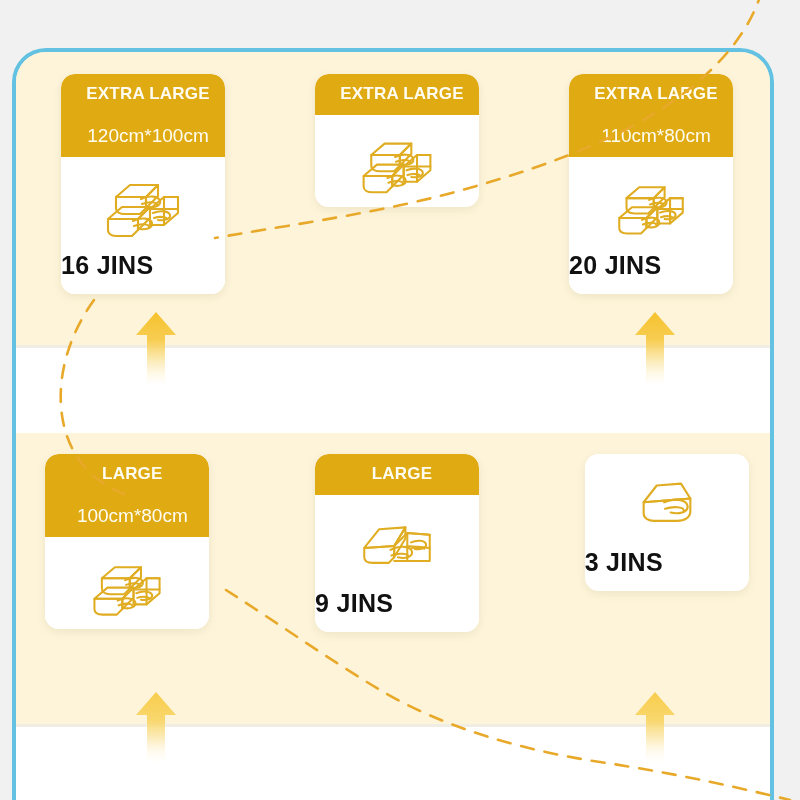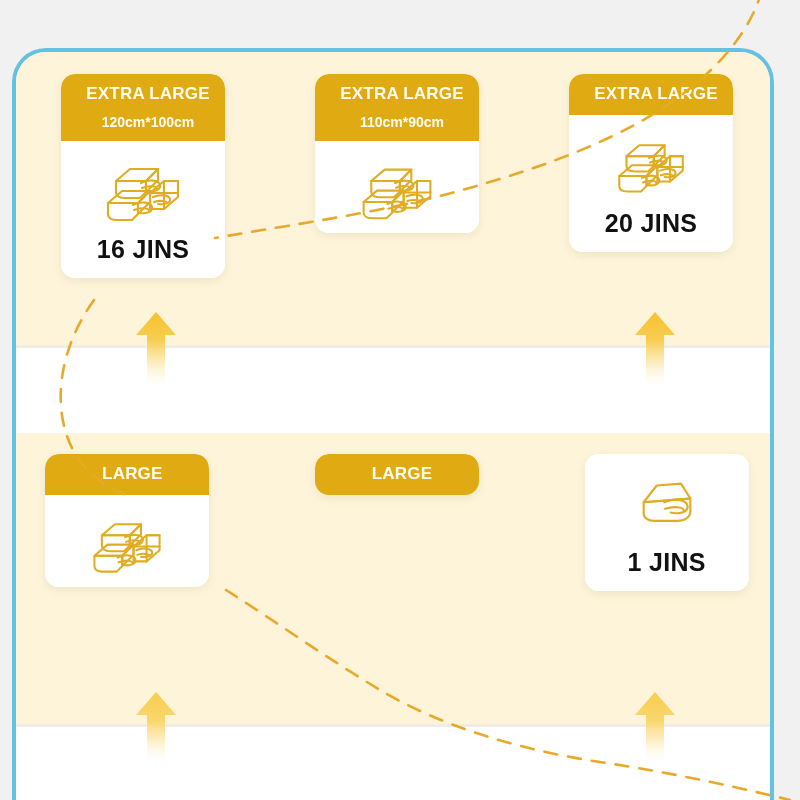--- a/index.html
+++ b/index.html
@@ -98,33 +98,32 @@
     color: #fffdf2;
   }
   .card-title {
     font-size: 17px;
     font-weight: bold;
     letter-spacing: .2px;
     line-height: 1.15;
     white-space: nowrap;
   }
   .card-dims {
-    font-size: 14px;
-    font-weight: bold;
-    margin-top: 11px;
+    font-size: 19px;
+    font-weight: normal;
+    margin-top: 22px;
     line-height: 1.1;
     white-space: nowrap;
   }
 
   .card-body {
     background: #fff;
     padding: 12px 0 0 0;
     display: flex;
     flex-direction: column;
-    align-items: center;
   }
   .card-icon {
     height: 80px;
     display: flex;
     align-items: center;
     justify-content: center;
   }
   .card-weight {
     font-size: 25px;
     font-weight: bold;
@@ -248,21 +247,20 @@
               <path d="M54 45 C60 43 67 44 67 46"></path>
             </svg>
           </div>
           <div class="card-weight">16 JINS</div>
         </div>
       </div>
 
       <div class="card">
         <div class="card-header">
           <div class="card-title">EXTRA LARGE</div>
-          <div class="card-dims">110cm*90cm</div>
         </div>
         <div class="card-body">
           <div class="card-icon">
             <svg width="82" height="69" viewBox="0 0 86 72" fill="none" stroke="#e0ad22" stroke-width="2.2" stroke-linejoin="round" stroke-linecap="round">
               <path d="M16 24 L30 12 L58 12 L46 24 Z"></path>
               <path d="M16 24 L16 35 C16 39 20 41 25 41 L40 41 L46 35 L46 24 Z"></path>
               <path d="M46 24 L58 12 L58 23 L46 35 Z"></path>
               <path d="M41 26 C49 22 59 23 60 28 C61 33 54 35 48 34"></path>
               <path d="M42 31 C49 28 57 29 57 32"></path>
               <path d="M8 46 L22 34 L50 34 L38 46 Z"></path>
@@ -278,20 +276,21 @@
               <path d="M53 40 C60 37 69 38 70 42 C71 46 64 48 58 47"></path>
               <path d="M54 45 C60 43 67 44 67 46"></path>
             </svg>
           </div>
         </div>
       </div>
 
       <div class="card">
         <div class="card-header">
           <div class="card-title">EXTRA LARGE</div>
+          <div class="card-dims">110cm*80cm</div>
         </div>
         <div class="card-body">
           <div class="card-icon">
             <svg width="78" height="66" viewBox="0 0 86 72" fill="none" stroke="#e0ad22" stroke-width="2.3" stroke-linejoin="round" stroke-linecap="round">
               <path d="M16 24 L30 12 L58 12 L46 24 Z"></path>
               <path d="M16 24 L16 35 C16 39 20 41 25 41 L40 41 L46 35 L46 24 Z"></path>
               <path d="M46 24 L58 12 L58 23 L46 35 Z"></path>
               <path d="M41 26 C49 22 59 23 60 28 C61 33 54 35 48 34"></path>
               <path d="M42 31 C49 28 57 29 57 32"></path>
               <path d="M8 46 L22 34 L50 34 L38 46 Z"></path>
@@ -312,20 +311,21 @@
         </div>
       </div>
 
     </div>
 
     <div class="row" id="row-2">
 
       <div class="card">
         <div class="card-header">
           <div class="card-title">LARGE</div>
+          <div class="card-dims">100cm*80cm</div>
         </div>
         <div class="card-body">
           <div class="card-icon">
             <svg width="80" height="67" viewBox="0 0 86 72" fill="none" stroke="#e0ad22" stroke-width="2.2" stroke-linejoin="round" stroke-linecap="round">
               <path d="M16 24 L30 12 L58 12 L46 24 Z"></path>
               <path d="M16 24 L16 35 C16 39 20 41 25 41 L40 41 L46 35 L46 24 Z"></path>
               <path d="M46 24 L58 12 L58 23 L46 35 Z"></path>
               <path d="M41 26 C49 22 59 23 60 28 C61 33 54 35 48 34"></path>
               <path d="M42 31 C49 28 57 29 57 32"></path>
               <path d="M8 46 L22 34 L50 34 L38 46 Z"></path>
@@ -342,33 +342,51 @@
               <path d="M54 45 C60 43 67 44 67 46"></path>
             </svg>
           </div>
         </div>
       </div>
 
       <div class="card">
         <div class="card-header">
           <div class="card-title">LARGE</div>
         </div>
+        <div class="card-body">
+          <div class="card-icon">
+            <svg width="82" height="58" viewBox="0 0 86 62" fill="none" stroke="#e0ad22" stroke-width="2.2" stroke-linejoin="round" stroke-linecap="round">
+              <path d="M8 32 L24 12 L52 10 L40 30 Z"></path>
+              <path d="M8 32 L8 42 C8 46 12 48 17 48 L34 48 L40 42 L40 30 Z"></path>
+              <path d="M40 30 L52 10 L52 22 L40 42 Z"></path>
+              <path d="M40 30 L54 16 L78 18"></path>
+              <path d="M54 16 L54 30 L78 32 L78 18 Z"></path>
+              <path d="M54 30 L54 46 L40 46"></path>
+              <path d="M54 46 L78 46 L78 32"></path>
+              <path d="M36 34 C46 29 58 30 59 36 C60 42 51 44 44 42"></path>
+              <path d="M37 40 C45 37 55 38 55 41"></path>
+              <path d="M58 26 C65 23 73 24 74 28 C75 32 68 34 62 33"></path>
+              <path d="M59 32 C65 30 72 31 72 33"></path>
+            </svg>
+          </div>
+          <div class="card-weight">9 JINS</div>
+        </div>
       </div>
 
       <div class="card">
         <div class="card-body">
           <div class="card-icon">
             <svg width="62" height="56" viewBox="0 0 66 60" fill="none" stroke="#e0ad22" stroke-width="2.3" stroke-linejoin="round" stroke-linecap="round">
               <path d="M8 26 L22 8 L48 6 L58 22 Z"></path>
               <path d="M8 26 L8 38 C8 43 13 46 19 46 L44 46 C52 46 58 42 58 36 L58 22 Z"></path>
               <path d="M30 26 C40 21 54 23 55 30 C56 37 45 39 37 37"></path>
               <path d="M31 33 C40 30 51 31 51 35"></path>
             </svg>
           </div>
-          <div class="card-weight">1 JINS</div>
+          <div class="card-weight">3 JINS</div>
         </div>
       </div>
 
     </div>
 
   </div>
 
   <svg id="dash-svg" viewBox="0 0 800 800">
     <path d="M762 -10 C748 40, 706 80, 660 110 C600 148, 520 175, 440 196 C360 216, 270 228, 215 238" fill="none" stroke="#e8a92a" stroke-width="2.6" stroke-dasharray="13 11" stroke-linecap="round"></path>
     <path d="M94 300 C58 350, 52 408, 72 448 C84 472, 104 486, 124 494" fill="none" stroke="#e8a92a" stroke-width="2.6" stroke-dasharray="13 11" stroke-linecap="round"></path>

